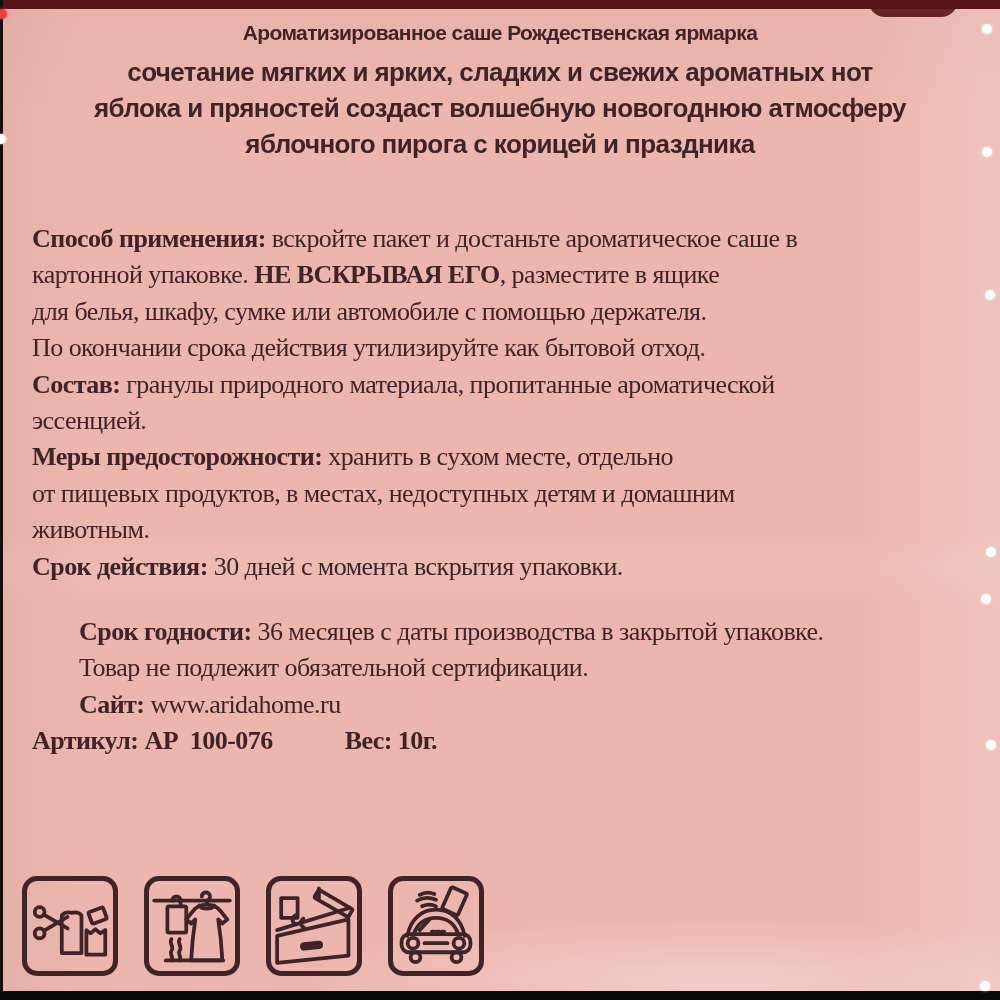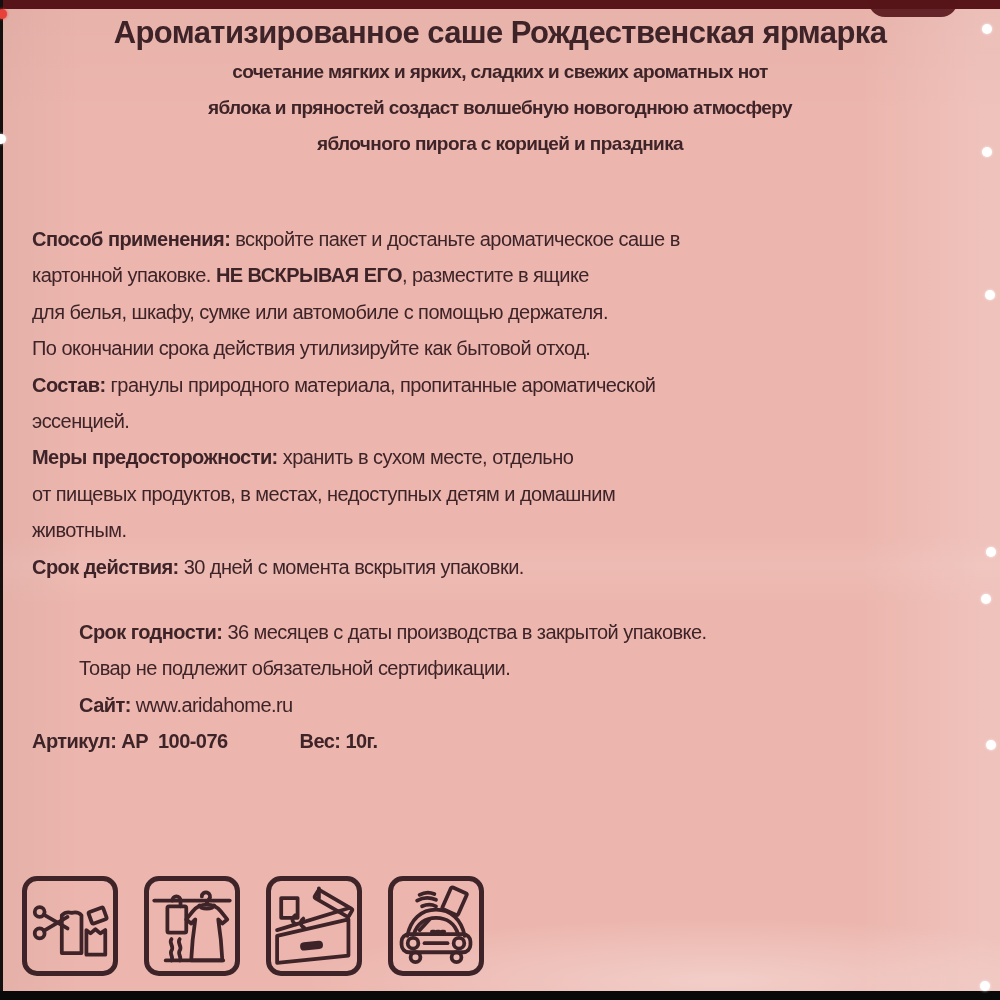--- a/index.html
+++ b/index.html
@@ -16,25 +16,25 @@
   .top-band::after{content:"";position:absolute;left:868px;top:0;width:90px;height:17px;
     background:#571419;border-radius:0 0 45px 45px;opacity:.9;}
   .left-band{position:absolute;left:0;top:0;width:3px;height:1000px;background:#151010;}
   .bottom-band{position:absolute;left:0;top:991px;width:1000px;height:9px;background:#0a0909;}
   .dot{position:absolute;width:10px;height:10px;border-radius:50%;background:#fff;
        box-shadow:0 0 3px rgba(255,255,255,.8);}
   .dot.red{background:#e8413a;box-shadow:0 0 3px rgba(232,65,58,.9);}
 
   .txt{color:#3e2428;}
   .header{position:absolute;top:13px;left:28px;width:944px;text-align:center;}
-  .title{font-size:31px;font-weight:bold;letter-spacing:-0.6px;line-height:40px;}
-  .subtitle{font-size:19px;font-weight:bold;letter-spacing:-0.6px;line-height:36px;margin-top:1px;}
+  .title{font-size:21px;font-weight:bold;letter-spacing:-0.6px;line-height:40px;}
+  .subtitle{font-size:26px;font-weight:bold;letter-spacing:-0.6px;line-height:36px;margin-top:1px;}
 
   .bodytext{position:absolute;top:221px;left:32px;width:930px;
-    font-size:20px;letter-spacing:-0.55px;line-height:36.4px;}
+    font-size:26px;letter-spacing:-0.55px;line-height:36.4px;font-family:Liberation Serif, serif;}
   .bodytext .b{font-weight:bold;}
   .block2{margin-top:29px;margin-left:47px;}
   .article-row{display:flex;align-items:baseline;font-weight:bold;white-space:pre-wrap;text-align:right;}
   .article-row .gap{display:inline-block;width:72px;}
 
   .icons-row{position:absolute;left:22px;top:876px;display:flex;gap:26px;}
   .icon-box{width:96px;height:100px;border:5px solid #3e2428;border-radius:15px;
     box-sizing:border-box;display:flex;align-items:center;justify-content:center;}
   .icon-box svg{width:82px;height:86px;}
   .icon-box .st{fill:none;stroke:#3e2428;stroke-width:4.6;stroke-linecap:round;stroke-linejoin:round;}

